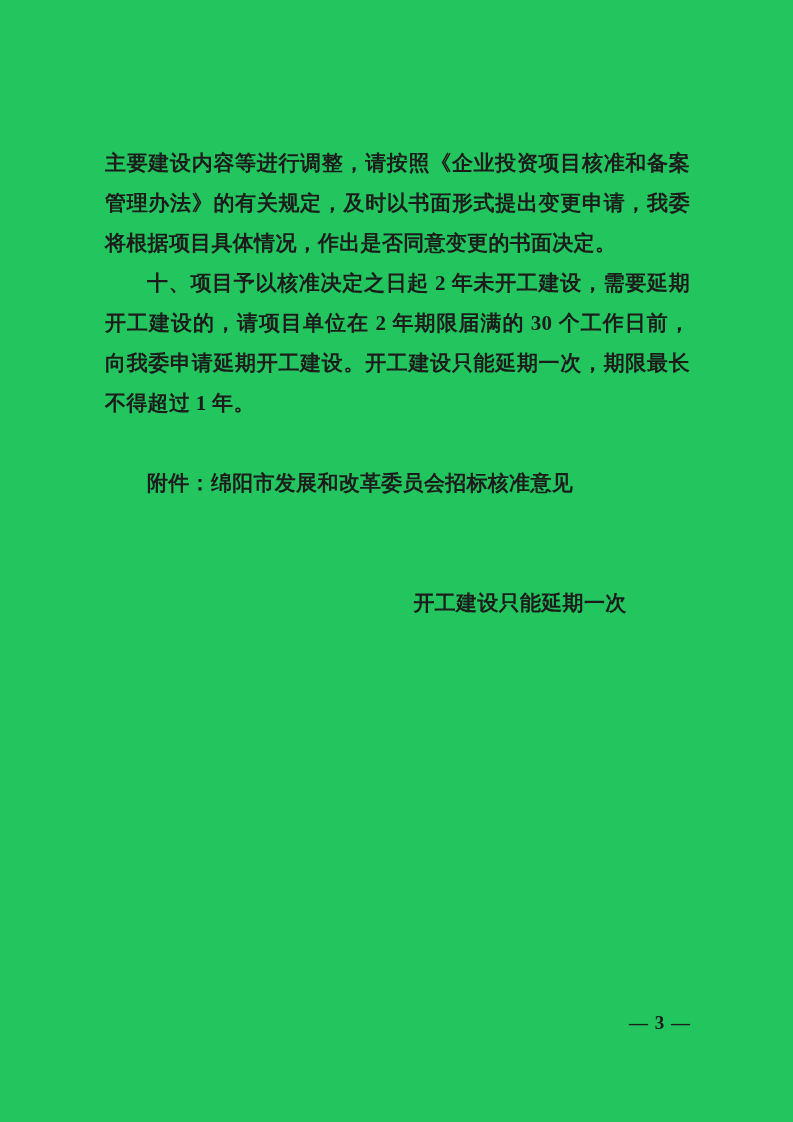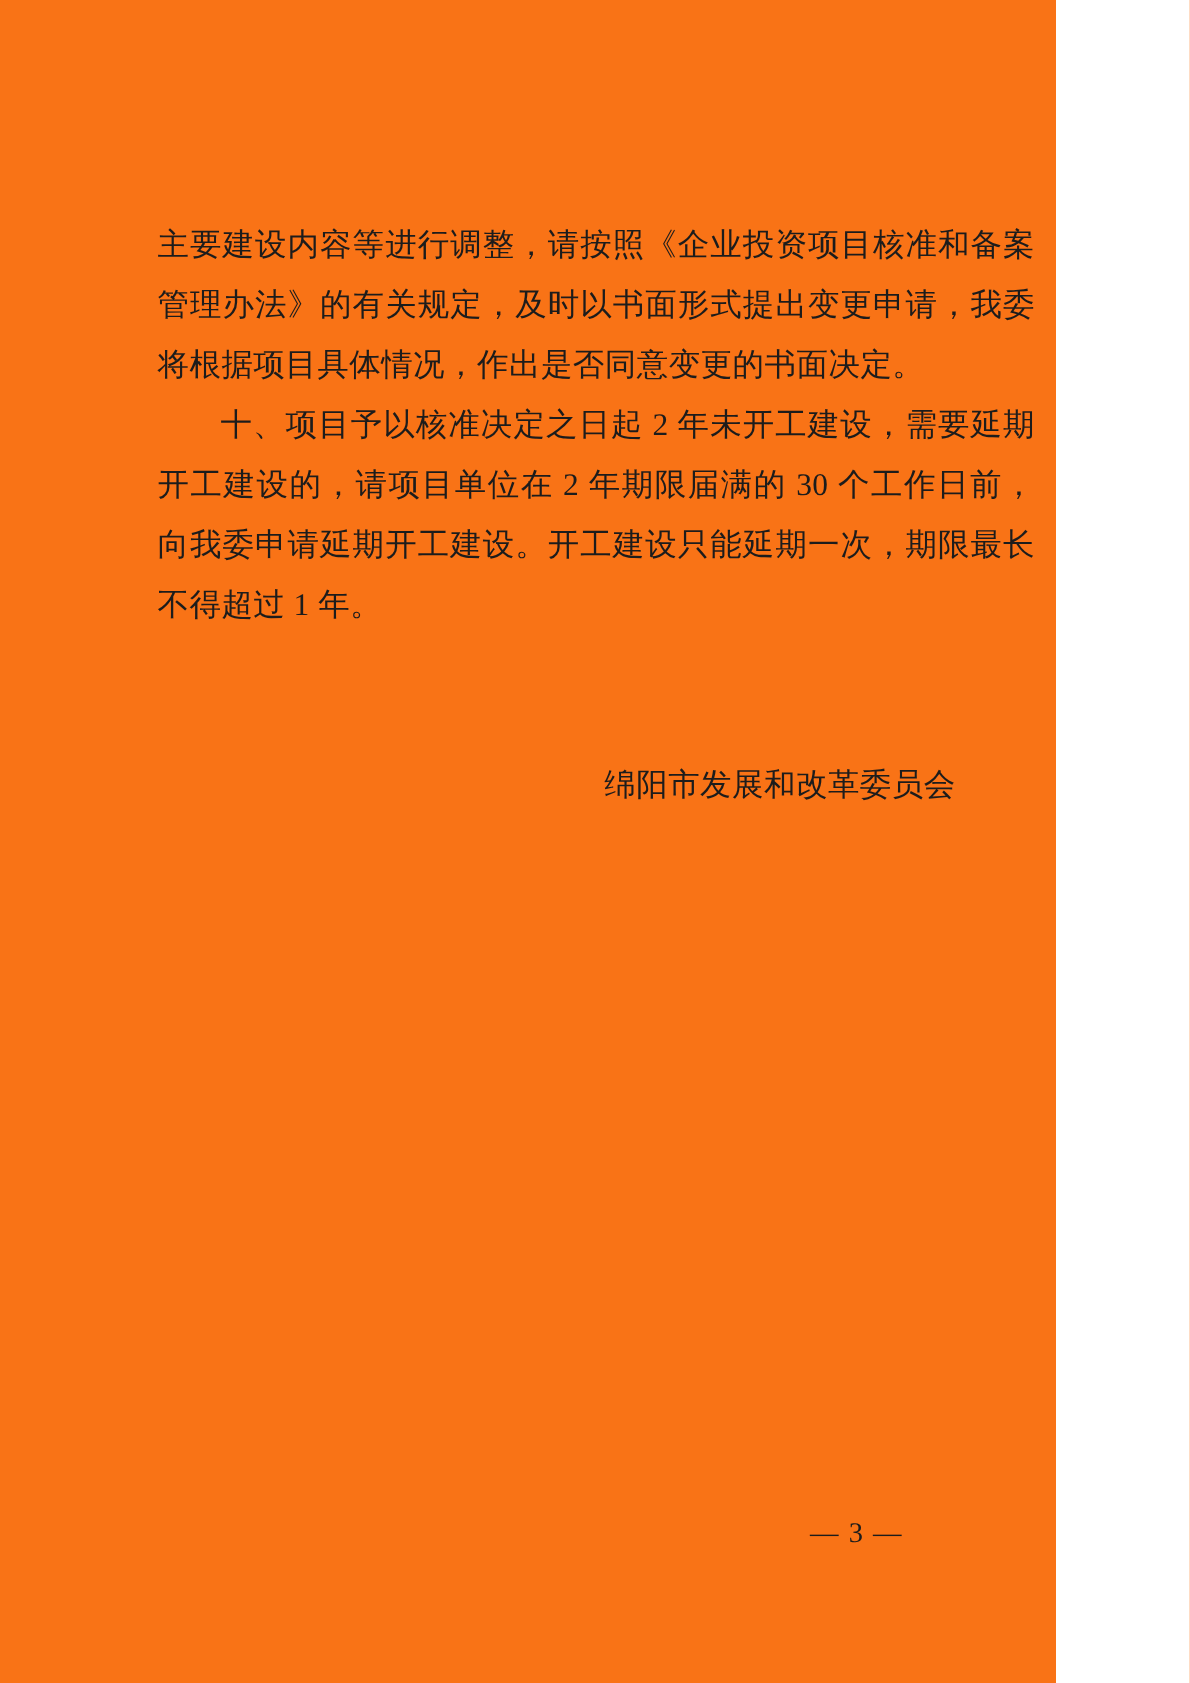--- a/index.html
+++ b/index.html
@@ -1,26 +1,27 @@
 <!DOCTYPE html>
 <html><head>
 <meta charset="utf-8">
 <style>
   * { margin: 0; padding: 0; box-sizing: border-box; }
   html, body {
     background: #ffffff;
   }
   .page {
     position: relative;
-    width: 704px;
+    width: 793px;
     height: 1122px;
-    background: #f97316;
+    background: #22c55e;
     overflow: hidden;
     font-family: "Liberation Serif", "DejaVu Serif", serif;
     color: #1c1c1c;
+    font-weight: bold;
   }
   .body-text {
     position: absolute;
     left: 105px;
     width: 585px;
     top: 143px;
     font-size: 21px;
     line-height: 40px;
     text-align: justify;
     letter-spacing: 0.3px;
@@ -54,18 +55,19 @@
     letter-spacing: 1px;
   }
 </style>
 </head>
 <body>
 
 <div class="page">
   <div class="body-text">
     <p class="para">主要建设内容等进行调整，请按照《企业投资项目核准和备案管理办法》的有关规定，及时以书面形式提出变更申请，我委将根据项目具体情况，作出是否同意变更的书面决定。</p>
     <p class="para indent">十、项目予以核准决定之日起 2 年未开工建设，需要延期开工建设的，请项目单位在 2 年期限届满的 30 个工作日前，向我委申请延期开工建设。开工建设只能延期一次，期限最长不得超过 1 年。</p>
+    <p class="para attachment">附件：绵阳市发展和改革委员会招标核准意见</p>
     <div class="signature">
-      <div class="sig-org">绵阳市发展和改革委员会</div>
+      <div class="sig-org">开工建设只能延期一次</div>
     </div>
   </div>
   <div class="page-number">— 3 —</div>
 </div>
 
 </body></html>

